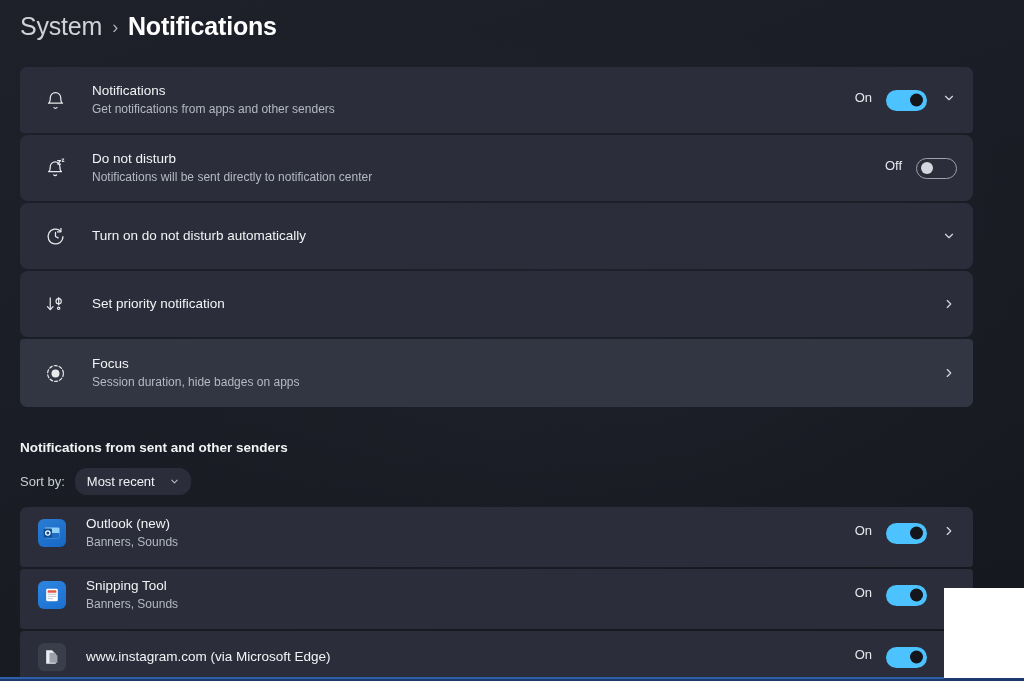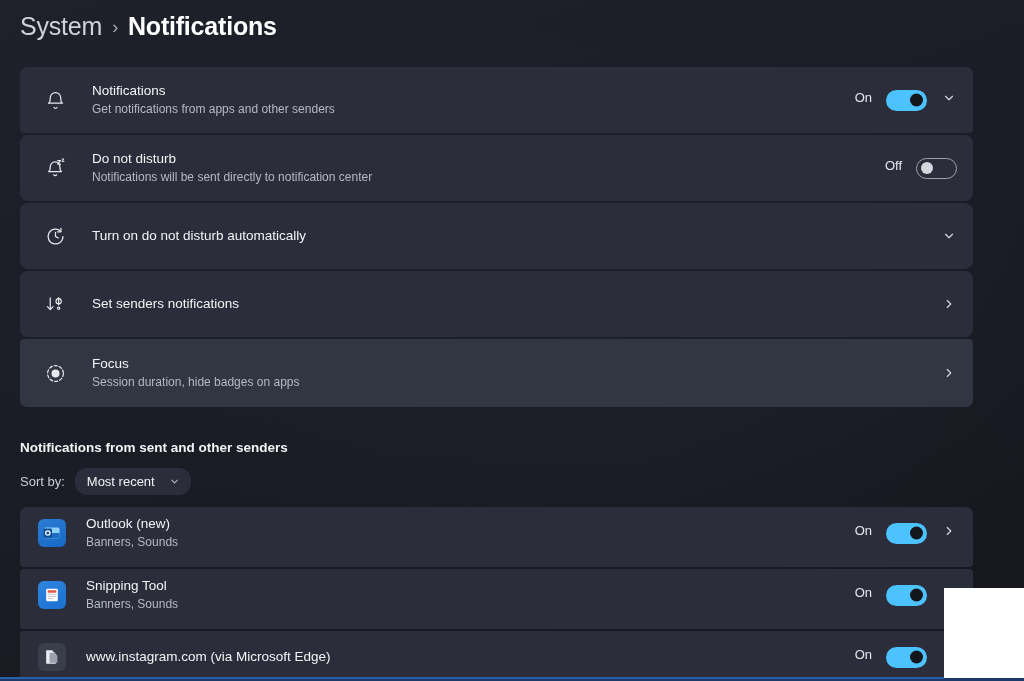--- a/index.html
+++ b/index.html
@@ -246,21 +246,21 @@
       <span class="row-icon">
         <svg width="21" height="21" viewBox="0 0 24 24" fill="none" stroke="currentColor" stroke-width="1.4" stroke-linecap="round" stroke-linejoin="round">
           <path d="M6 4.5v13"></path>
             <polyline points="2.8 14.4 6 17.8 9.2 14.4"></polyline>
           <path d="M15.6 4.2v8.2"></path>
           <circle cx="15.6" cy="16.4" r="1.3"></circle>
           <path d="M12.6 8.3a3 3 0 1 1 6 0 3 3 0 0 1-6 0" stroke-width="1.3"></path>
         </svg>
       </span>
       <span class="row-text">
-        <span class="row-title">Set senders notifications</span>
+        <span class="row-title">Set priority notification</span>
       </span>
       <span class="row-right">
         <span class="chev">
           <svg width="14" height="14" viewBox="0 0 24 24" fill="none" stroke="currentColor" stroke-width="2" stroke-linecap="round" stroke-linejoin="round">
               <polyline points="9 6 15 12 9 18"></polyline>
             </svg>
         </span>
       </span>
     </div>
 

